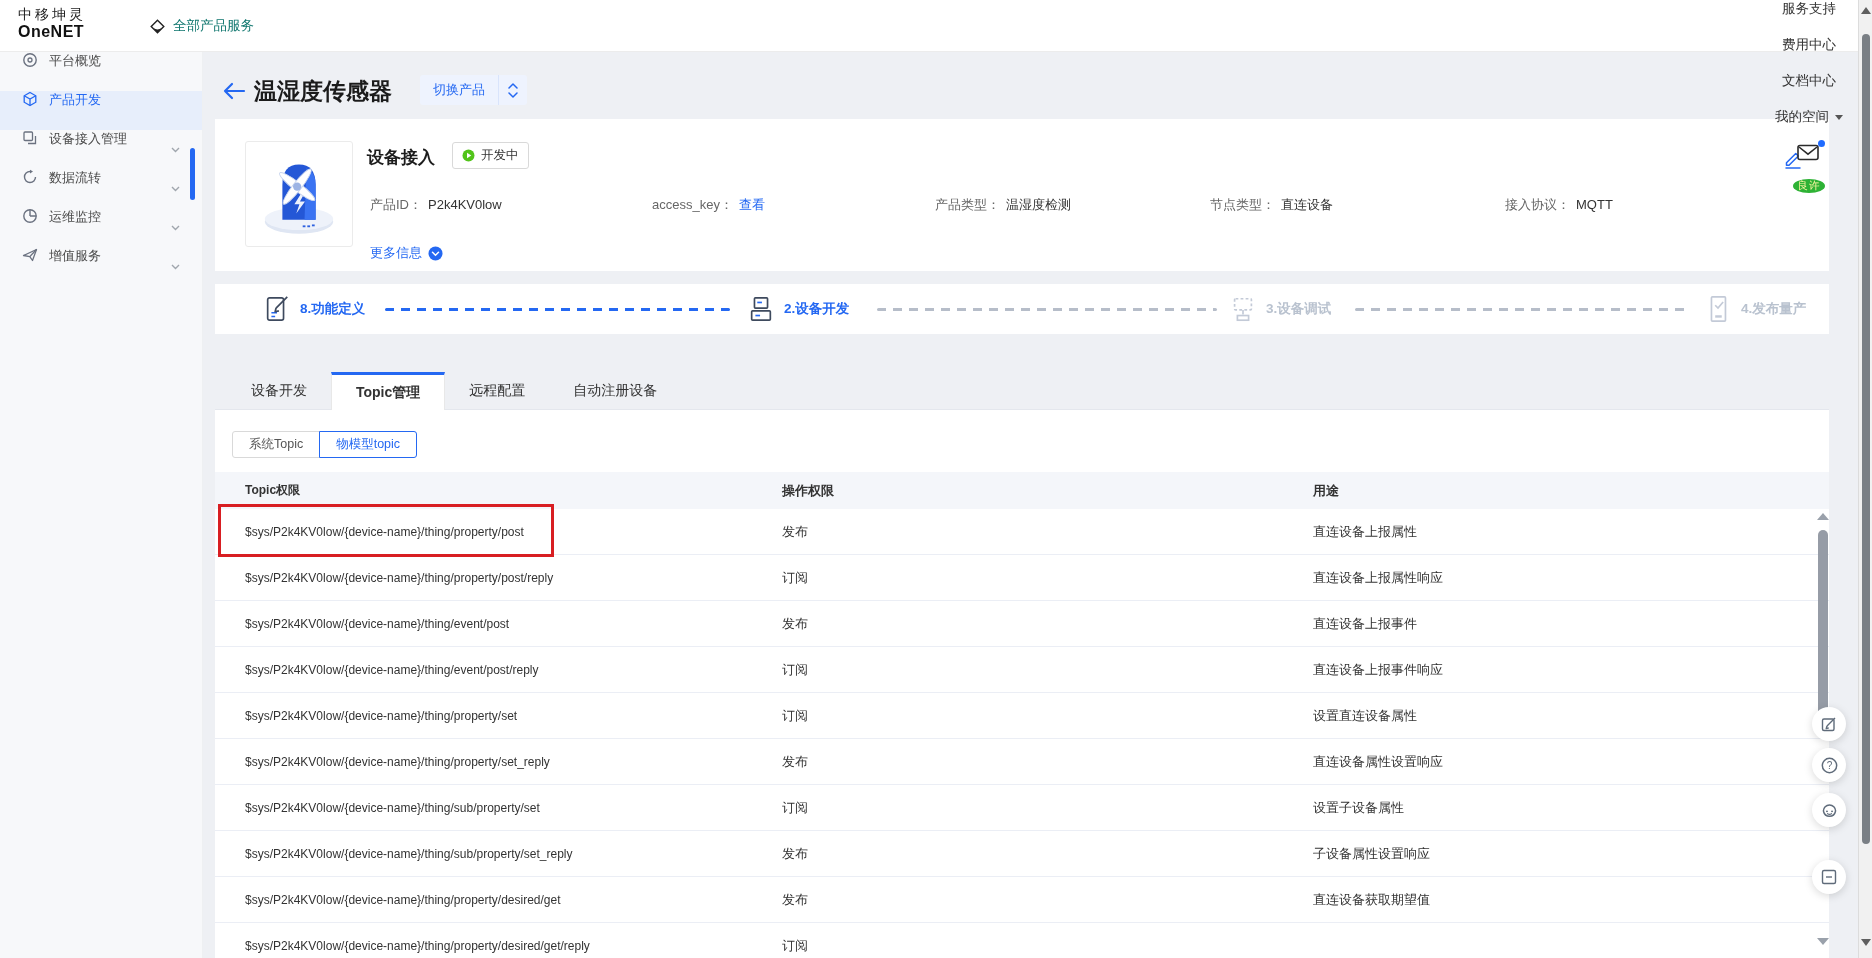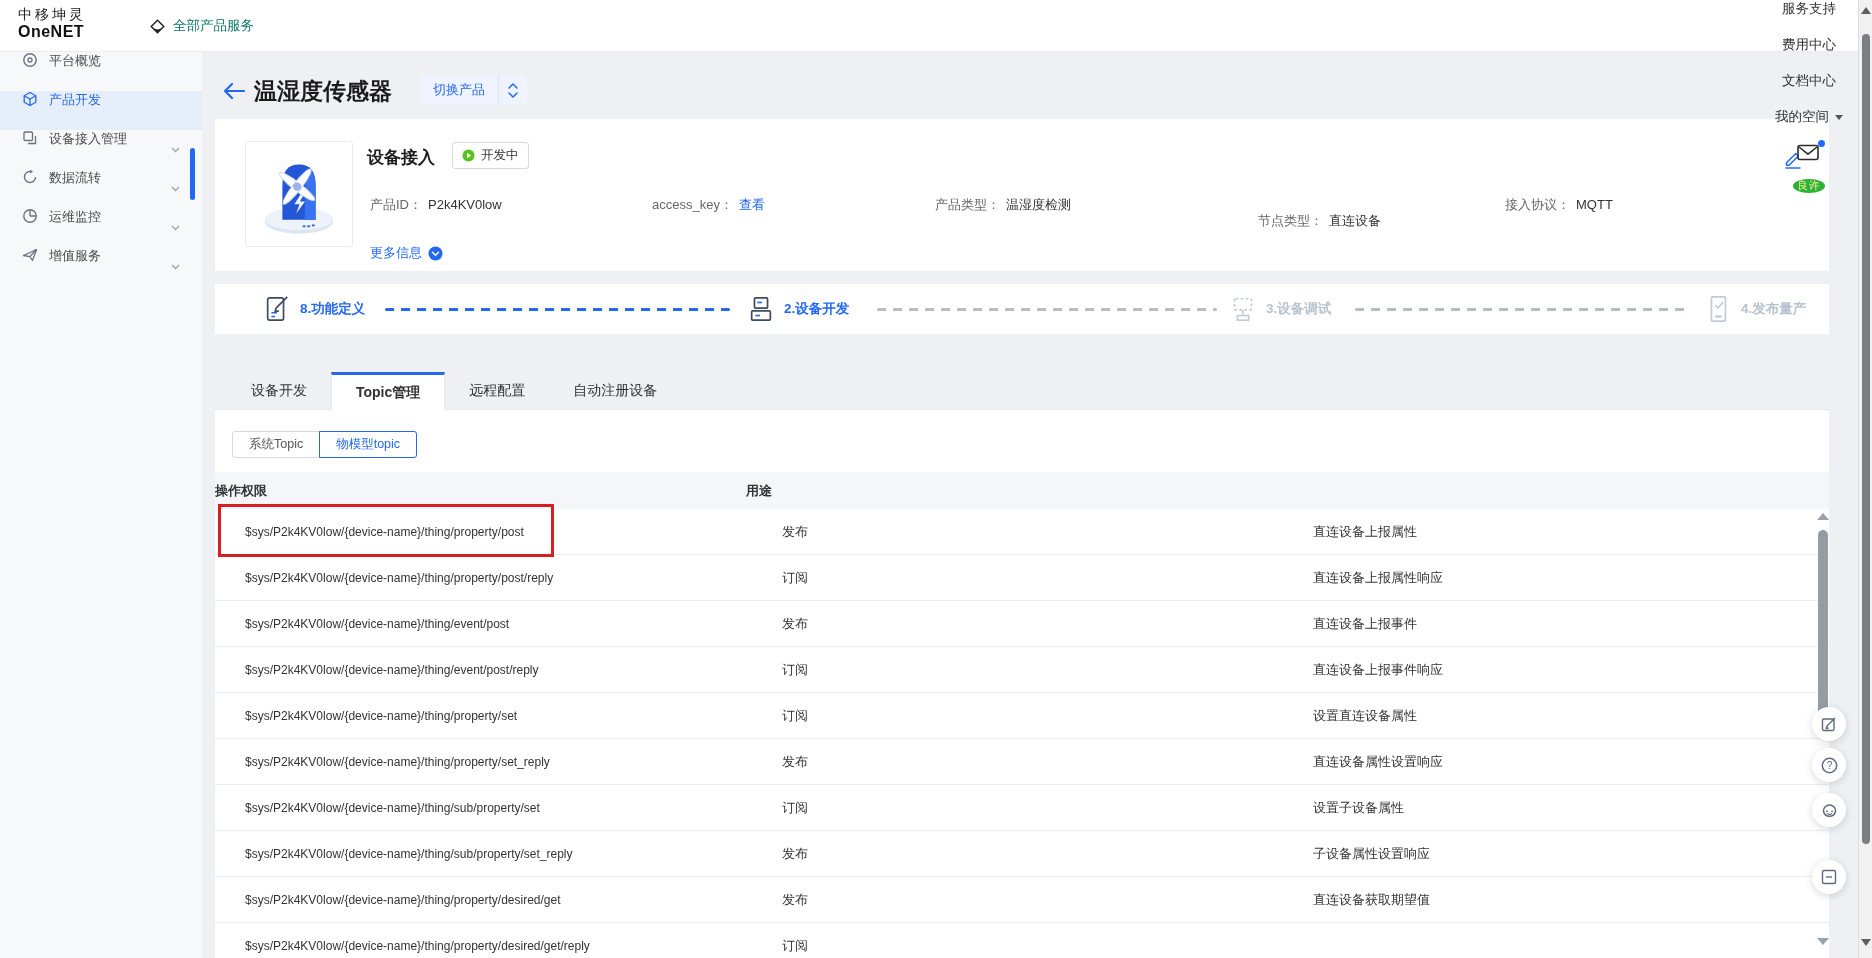--- a/index.html
+++ b/index.html
@@ -38,21 +38,21 @@
 
   
   .card { position:absolute; background:#fff; }
   .product-card { left:215px; top:119px; width:1614px; height:152px; }
   .prod-img { position:absolute; left:30px; top:22px; width:108px; height:106px; border:1px solid #ebebeb; border-radius:3px; background:#fff; display:flex; align-items:center; justify-content:center; }
   .prod-name { position:absolute; left:152px; top:27px; font-size:17px; font-weight:bold; color:#1c1c1c; }
   .status-badge { position:absolute; left:237px; top:23px; height:27px; display:flex; align-items:center; gap:6px; border:1px solid #d9d9d9; border-radius:3px; padding:0 9px; background:#fff; font-size:12.5px; color:#333; }
   .fieldrow { position:absolute; top:77px; font-size:13px; white-space:nowrap; }
   .fieldrow .lbl { color:#666; }
   .fieldrow .val { color:#333; margin-left:6px; }
-  .f0 { left:155px; } .f1 { left:437px; } .f2 { left:720px; } .f3 { left:1043px;margin-top:16px; } .f4 { left:1290px; }
+  .f0 { left:155px; } .f1 { left:437px; } .f2 { left:720px; } .f3 { left:995px; } .f4 { left:1290px; }
   .linkval { color:#2468f2 !important; cursor:pointer; }
   .more-info { position:absolute; left:155px; top:106px; display:flex; align-items:center; gap:6px; color:#2468f2; font-size:13px; cursor:pointer;margin-top:19px; }
   .card-edit { position:absolute; right:26px; top:30px; width:20px; height:20px; cursor:pointer; }
 
   
   .steps-card { left:215px; top:284px; width:1614px; height:50px; }
   .step { position:absolute; top:10px; display:flex; align-items:center; gap:9px; }
   .step .slabel { font-size:13.5px; font-weight:bold; }
   .step.active .slabel { color:#2468f2; }
   .step.inactive .slabel { color:#b9c2cf; }
@@ -332,20 +332,21 @@
   <div class="tab">远程配置</div>
   <div class="tab">自动注册设备</div>
 </div>
 
 <div class="card content-card">
   <div class="subtabs">
     <div class="subtab">系统Topic</div>
     <div class="subtab active">物模型topic</div>
   </div>
   <div class="thead">
+    <div class="tcell c1">Topic权限</div>
     <div class="tcell c2">操作权限</div>
     <div class="tcell c3">用途</div>
   </div>
   <div class="tbody">
 
       <div class="trow">
         <div class="tcell c1">$sys/P2k4KV0low/{device-name}/thing/property/post</div>
         <div class="tcell c2">发布</div>
         <div class="tcell c3">直连设备上报属性</div>
       </div>

